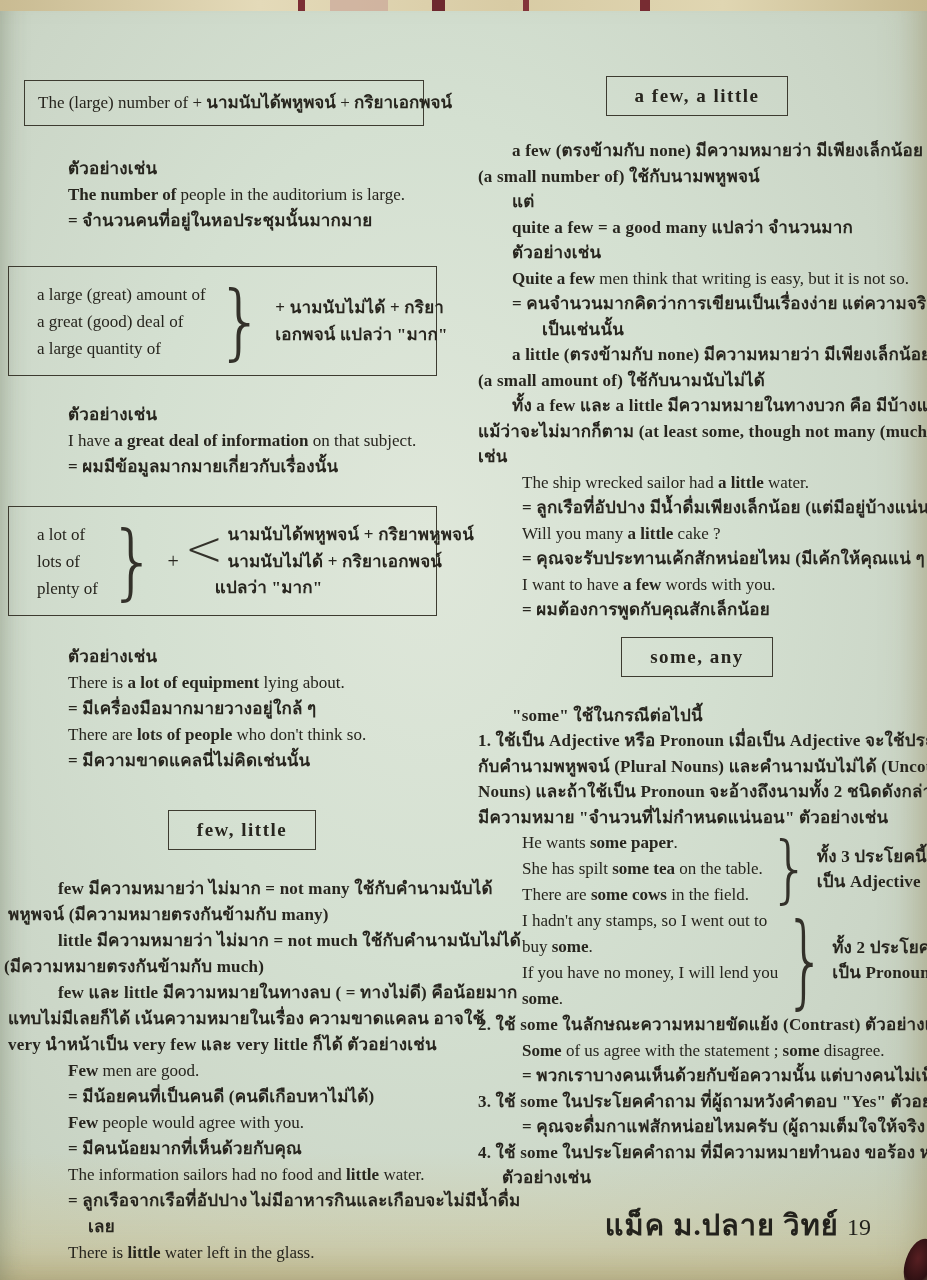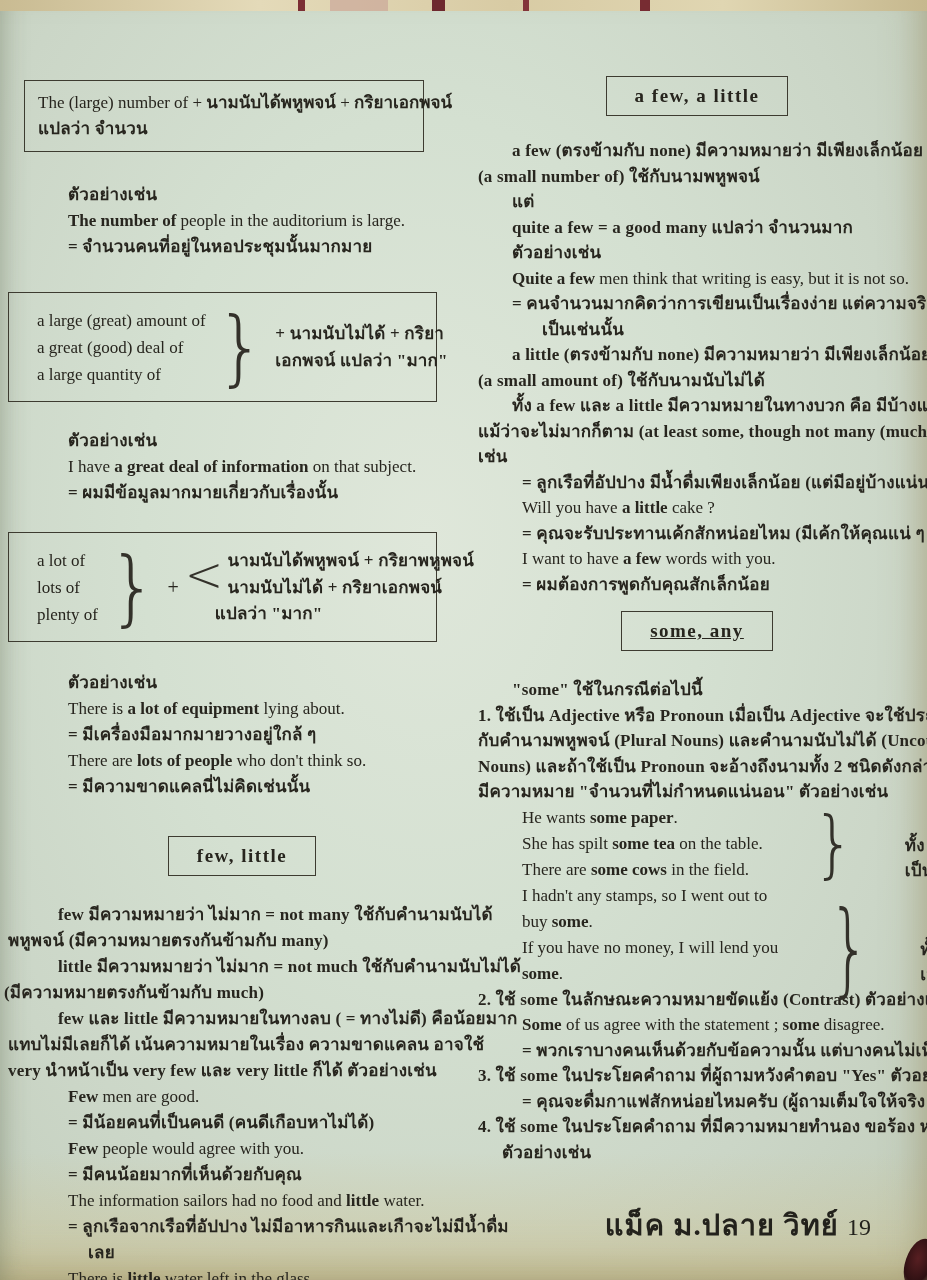--- a/index.html
+++ b/index.html
@@ -34,29 +34,29 @@
   .box1{width:372px;}
   .boxw{width:386px;margin-left:-16px;padding-left:28px;}
   .box-flex{display:flex;align-items:center;}
   .stack>div{line-height:27px;white-space:nowrap;}
   .brace{font-family:"DejaVu Sans",sans-serif;font-weight:200;color:#33312a;margin:0 10px;}
   .br3{font-size:78px;transform:scaleY(1.05);}
   .plus{font-size:20px;margin-right:6px;}
   .angle{font-family:"DejaVu Sans",sans-serif;font-weight:200;font-size:46px;transform:scaleY(1.05);color:#33312a;margin-right:4px;}
   .b3r3{padding-left:30px;}
   .hbox{border:1.7px solid #3d3b30;width:max-content;margin:0 auto;padding:8px 28px;font-weight:700;font-size:19px;letter-spacing:1.5px;white-space:nowrap;}
-  .sgroup{display:flex;align-items:flex-end;gap:44px;}
+  .sgroup{display:flex;align-items:center;}
   .sg-lines{flex:none;}
   .sg-lines>div{padding-left:44px;line-height:26px;white-space:nowrap;}
   .sgb{font-family:"DejaVu Sans",sans-serif;font-weight:200;color:#33312a;margin:0 6px;}
   .sgb3{font-size:66px;transform:scaleY(1.1);}
   .sgb4{font-size:66px;transform:scaleY(1.55);}
   .sg-label>div{line-height:25px;white-space:nowrap;}.mt26{margin-top:26px;}
   .mt28{margin-top:28px;}.mt30{margin-top:30px;}.mt32{margin-top:32px;}
-  .mt36{margin-top:36px;}.mt14{margin-top:14px;text-decoration:underline;}.mt22{margin-top:22px;}
+  .mt36{margin-top:36px;}.mt14{margin-top:14px;}.mt22{margin-top:22px;}
   .footer{position:absolute;top:1202px;right:56px;white-space:nowrap;font-weight:700;font-size:29px;letter-spacing:1px;color:#23221c;}
   .footer .pageno{font-size:24px;font-weight:400;letter-spacing:0;}
   .blob{position:absolute;right:-8px;top:1238px;width:30px;height:52px;
     background:radial-gradient(ellipse at 40% 40%, #581f22 0%, #2e1012 55%, rgba(46,16,18,0) 100%);
     border-radius:60% 40% 55% 45%;transform:rotate(12deg);}
 </style>
 </head>
 <body>
 
 <div class="page">
@@ -66,21 +66,20 @@
     <div class="streak" style="left:330px;width:58px;background:#c59a93;opacity:.55;"></div>
     <div class="streak" style="left:432px;width:13px;background:#6e282e;"></div>
     <div class="streak" style="left:523px;width:6px;background:#83343a;"></div>
     <div class="streak" style="left:640px;width:10px;background:#772c32;"></div>
   </div>
 
   <div class="col" id="colL">
 
     <div class="rbox box1">
       <div class="ln"><span>The (large) number of  +  </span><span style="font-weight: 700;">นามนับได้พหูพจน์</span><span>  +  </span><span style="font-weight: 700;">กริยาเอกพจน์</span></div>
-      <div class="ln th">แปลว่า  จำนวน</div>
     </div>
 
     <div class="ln lbl th mt30">ตัวอย่างเช่น</div>
     <div class="ln ex"><span style="font-weight: 700;">The number of</span><span> people in the auditorium is large.</span></div>
     <div class="ln ex th">=  จำนวนคนที่อยู่ในหอประชุมนั้นมากมาย</div>
 
     <div class="rbox boxw mt32">
       <div class="box-flex">
         <div class="stack">
           <div>a large (great) amount of</div>
@@ -135,21 +134,21 @@
     <div class="ln neg2 th">(มีความหมายตรงกันข้ามกับ  much)</div>
     <div class="ln ind th">few และ  little มีความหมายในทางลบ ( =  ทางไม่ดี)  คือน้อยมาก</div>
     <div class="ln neg th">แทบไม่มีเลยก็ได้   เน้นความหมายในเรื่อง   ความขาดแคลน   อาจใช้</div>
     <div class="ln neg th">very นำหน้าเป็น  very few  และ  very little ก็ได้  ตัวอย่างเช่น</div>
 
     <div class="ln ex"><span style="font-weight: 700;">Few</span><span> men are good.</span></div>
     <div class="ln ex th">=  มีน้อยคนที่เป็นคนดี  (คนดีเกือบหาไม่ได้)</div>
     <div class="ln ex"><span style="font-weight: 700;">Few</span><span> people would agree with you.</span></div>
     <div class="ln ex th">=  มีคนน้อยมากที่เห็นด้วยกับคุณ</div>
     <div class="ln ex"><span>The information sailors had no food and </span><span style="font-weight: 700;">little</span><span> water.</span></div>
-    <div class="ln ex th">=  ลูกเรือจากเรือที่อัปปาง  ไม่มีอาหารกินและเกืาจะไม่มีน้ำดื่ม</div>
+    <div class="ln ex th">=  ลูกเรือจากเรือที่อัปปาง  ไม่มีอาหารกินและเกือบจะไม่มีน้ำดื่ม</div>
     <div class="ln ex2 th">เลย</div>
     <div class="ln ex"><span>There is </span><span style="font-weight: 700;">little</span><span> water left in the glass.</span></div>
 
   </div>
 
   <div class="col" id="colR">
 
     <div class="hbox">a few, a little</div>
 
     <div class="lnr ind th mt22">a  few  (ตรงข้ามกับ  none)  มีความหมายว่า   มีเพียงเล็กน้อย</div>
@@ -158,22 +157,23 @@
     <div class="lnr ind th">quite a few  =  a good many แปลว่า  จำนวนมาก</div>
     <div class="lnr ind th" style="font-weight:700">ตัวอย่างเช่น</div>
     <div class="lnr ind"><span style="font-weight: 700;">Quite a few</span><span> men think that writing is easy, but it is not so.</span></div>
     <div class="lnr ind th">=  คนจำนวนมากคิดว่าการเขียนเป็นเรื่องง่าย  แต่ความจริงไม่ได้</div>
     <div class="lnr ex2 th">เป็นเช่นนั้น</div>
     <div class="lnr ind th">a  little  (ตรงข้ามกับ  none)  มีความหมายว่า   มีเพียงเล็กน้อย</div>
     <div class="lnr th">(a small amount of) ใช้กับนามนับไม่ได้</div>
     <div class="lnr ind th">ทั้ง  a few และ  a little มีความหมายในทางบวก  คือ  มีบ้างแน่นอน</div>
     <div class="lnr th">แม้ว่าจะไม่มากก็ตาม (at least some, though not many (much) ตัวอย่าง-</div>
     <div class="lnr th">เช่น</div>
+    <div class="lnr ex"><span>The ship wrecked sailor had </span><span style="font-weight: 700;">a little</span><span> water.</span></div>
     <div class="lnr ex th">=  ลูกเรือที่อัปปาง  มีน้ำดื่มเพียงเล็กน้อย  (แต่มีอยู่บ้างแน่นอน)</div>
-    <div class="lnr ex"><span>Will you have </span><span style="font-weight: 700;">a little</span><span> cake ?</span></div>
+    <div class="lnr ex"><span>Will you many </span><span style="font-weight: 700;">a little</span><span> cake ?</span></div>
     <div class="lnr ex th">=  คุณจะรับประทานเค้กสักหน่อยไหม  (มีเค้กให้คุณแน่ ๆ )</div>
     <div class="lnr ex"><span>I want to have </span><span style="font-weight: 700;">a few</span><span> words with you.</span></div>
     <div class="lnr ex th">=  ผมต้องการพูดกับคุณสักเล็กน้อย</div>
 
     <div class="hbox mt14">some, any</div>
 
     <div class="lnr ind th mt26" style="font-weight:700">"some" ใช้ในกรณีต่อไปนี้</div>
     <div class="lnr th">1. ใช้เป็น  Adjective หรือ  Pronoun เมื่อเป็น  Adjective จะใช้ประกอบ</div>
     <div class="lnr th">กับคำนามพหูพจน์  (Plural Nouns) และคำนามนับไม่ได้  (Uncountable</div>
     <div class="lnr th">Nouns) และถ้าใช้เป็น  Pronoun จะอ้างถึงนามทั้ง 2 ชนิดดังกล่าว  และ</div>

